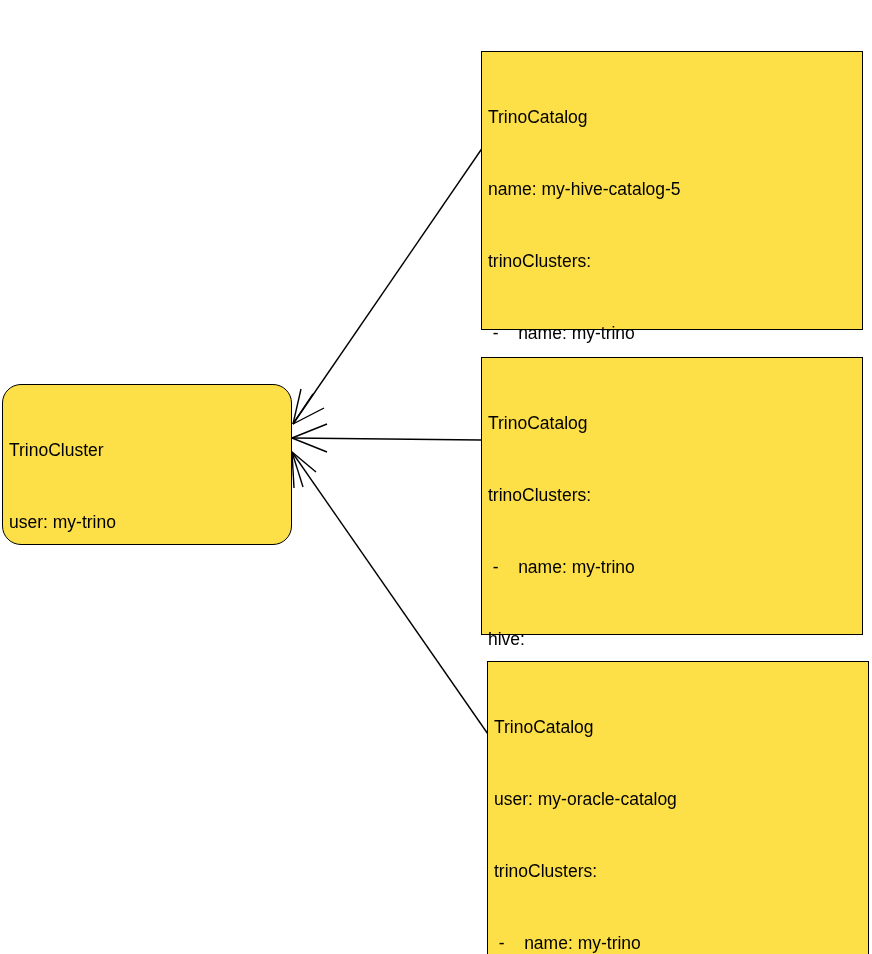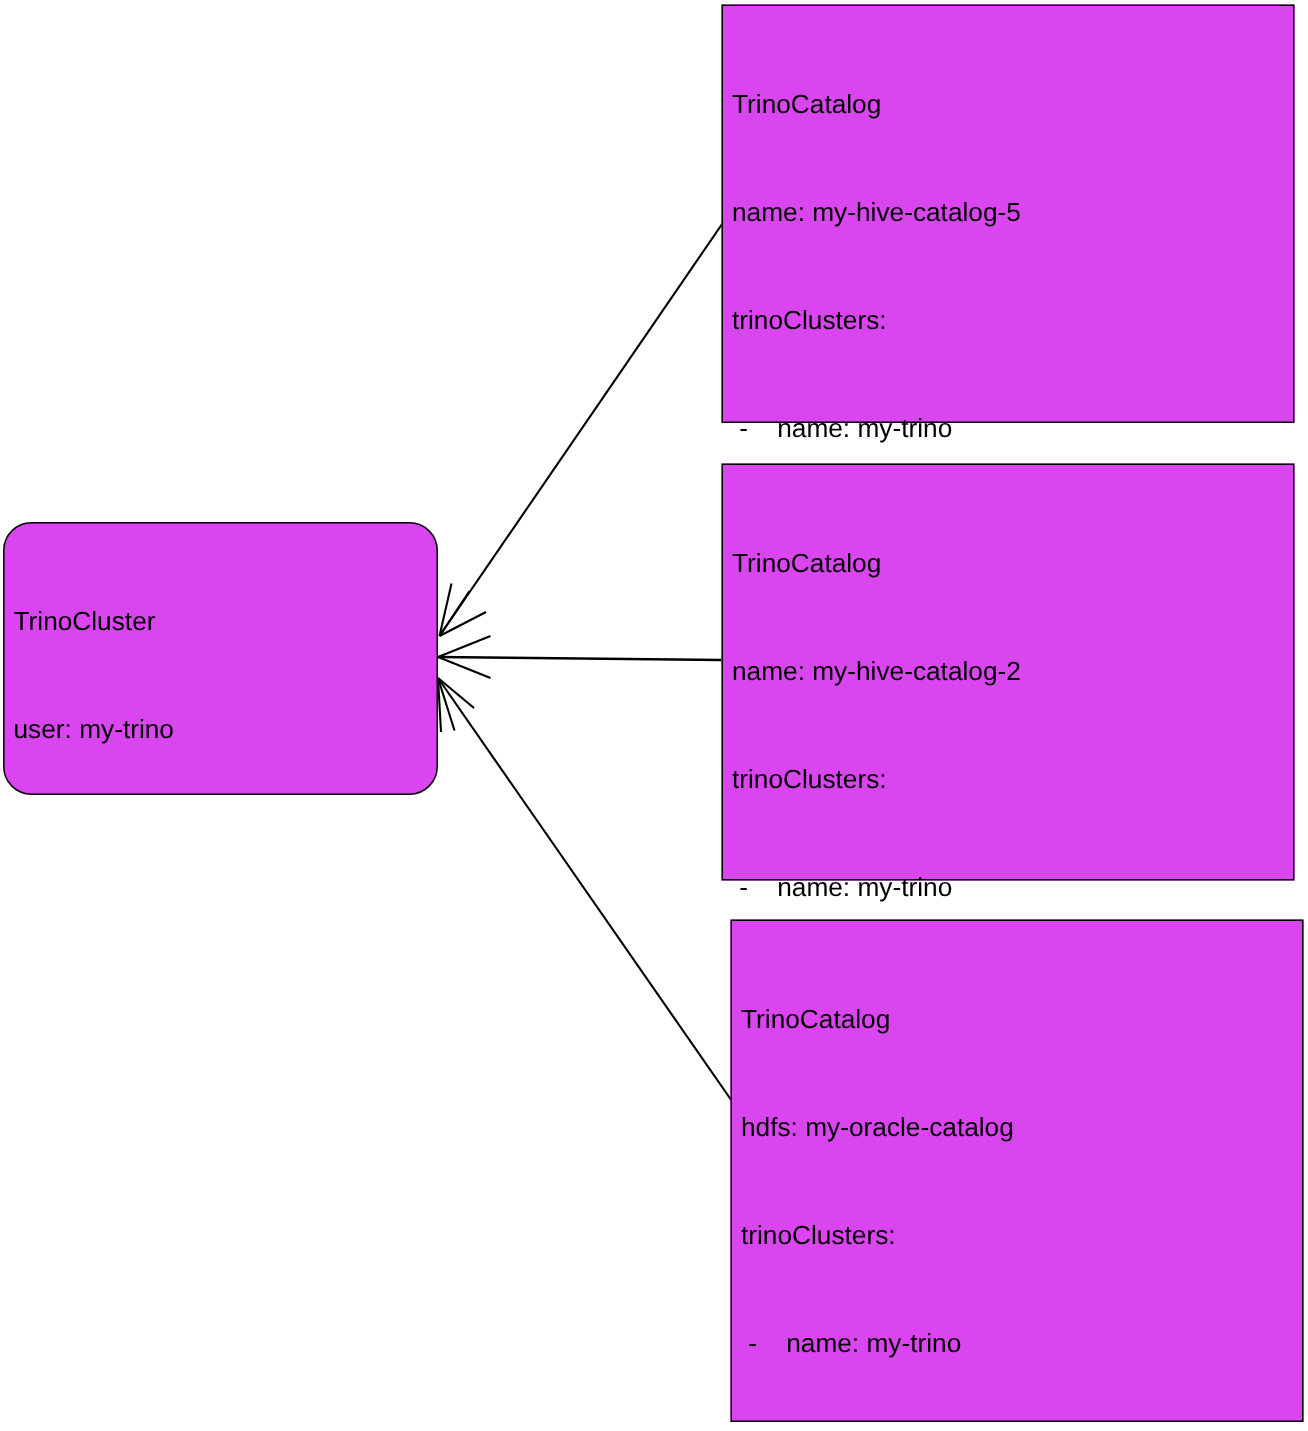--- a/index.html
+++ b/index.html
@@ -20,43 +20,44 @@
     left: 0;
     top: 0;
     width: 872px;
     height: 954px;
     pointer-events: none;
   }
   .node {
     position: absolute;
     box-sizing: border-box;
     border: 1.6px solid #000000;
-    background: #d946ef;
+    background: #fde047;
+    margin-top: 48px;
   }
   .node-text {
     position: absolute;
     left: 6px;
     top: 5px;
     right: 4px;
     font-size: 17.5px;
     line-height: 24px;
     color: #000000;
     white-space: pre;
   }
   .node-line {
     white-space: pre;
     font-size: 17.5px;
     line-height: 24px;
     color: #000000;
   }
   #node-cluster {
     left: 2px;
-    top: 348px;
+    top: 336px;
     width: 290px;
-    height: 182px;
+    height: 161px;
     border-radius: 19px;
   }
   #node-catalog-1 {
     left: 481px;
     top: 3px;
     width: 382px;
     height: 279px;
   }
   #node-catalog-2 {
     left: 481px;
@@ -139,34 +140,33 @@
       <div class="node-line">   s3: # S3ConnnectionSpec</div>
       <div class="node-line">      inline:</div>
       <div class="node-line">         host: minio</div>
       <div class="node-line">   metastore: # whatever</div>
     </div>
   </div>
 
   <div class="node" id="node-catalog-2">
     <div class="node-text">
       <div class="node-line">TrinoCatalog</div>
-      <div class="node-line">name: my-hive-catalog-2</div>
       <div class="node-line">trinoClusters:</div>
       <div class="node-line"> -    name: my-trino</div>
       <div class="node-line">hive:</div>
       <div class="node-line">   hdfs:</div>
       <div class="node-line">      # TBD</div>
       <div class="node-line">   metastore: # whatever</div>
     </div>
   </div>
 
   <div class="node" id="node-catalog-3">
     <div class="node-text">
       <div class="node-line">TrinoCatalog</div>
-      <div class="node-line">hdfs: my-oracle-catalog</div>
+      <div class="node-line">user: my-oracle-catalog</div>
       <div class="node-line">trinoClusters:</div>
       <div class="node-line"> -    name: my-trino</div>
       
       
       
     </div>
 
   </div>
 
 </div>

